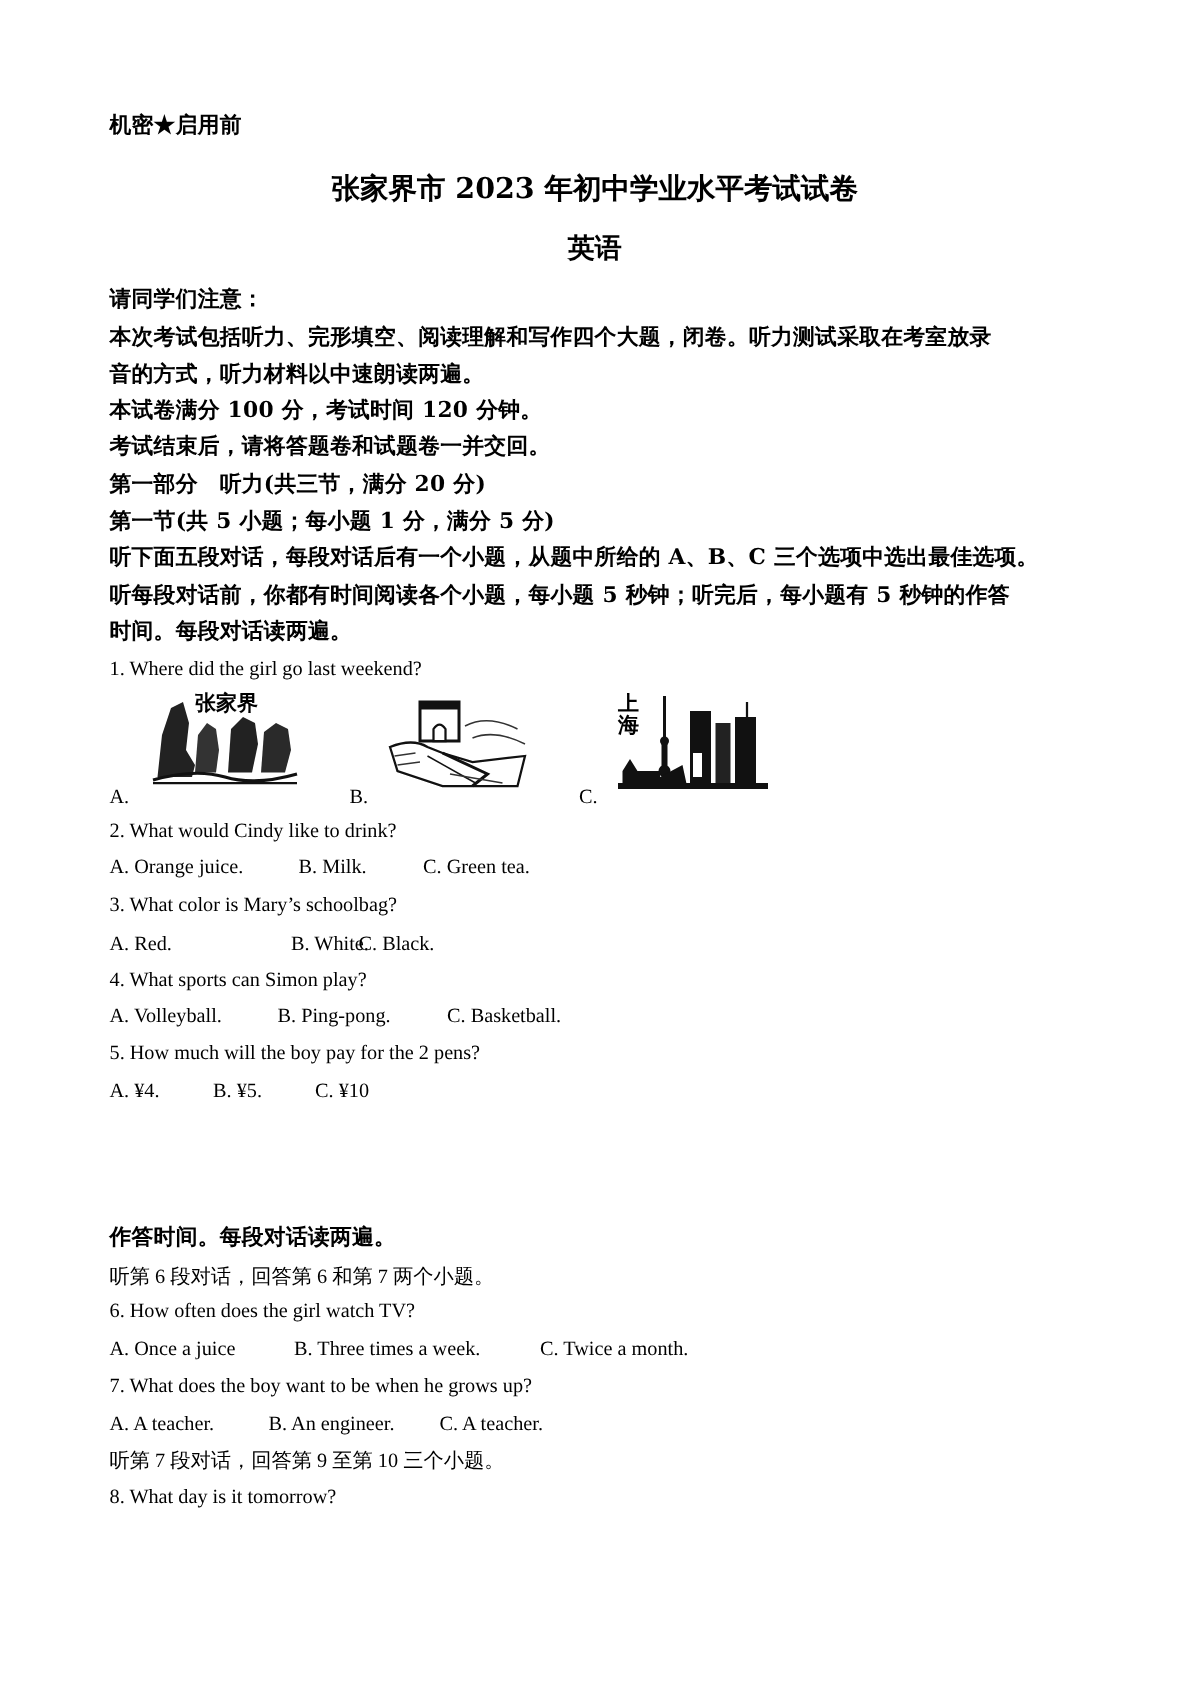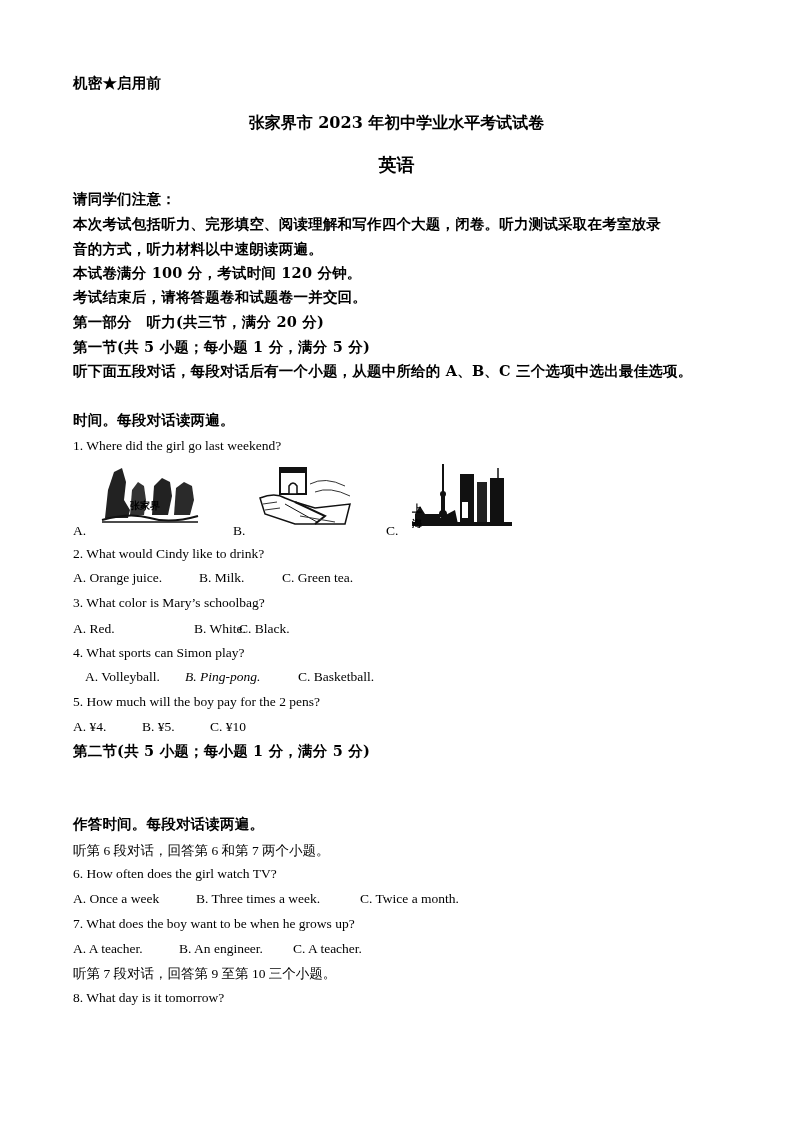--- a/index.html
+++ b/index.html
@@ -2,44 +2,45 @@
 <html><head>
 <meta charset="utf-8">
 <style>
   html, body { margin: 0; padding: 0; background: #ffffff; }
   body { width: 793px; height: 1122px; position: relative; overflow: hidden; color: #000; }
   .page { position: absolute; left: 0; top: 0; width: 667px; height: 1122px; }
   .line { position: absolute; left: 73px; white-space: nowrap; }
   .bold { font-family: "DejaVu Serif", "Liberation Serif", serif; font-weight: bold; font-size: 14.5px; letter-spacing: 0.2px; }
   .reg { font-family: "Liberation Serif", "DejaVu Serif", serif; font-size: 13.5px; }
   .center { left: 0; width: 793px; text-align: center; }
-  .title { font-family: "DejaVu Serif", "Liberation Serif", serif; font-weight: bold; font-size: 16px; }
+  .title { font-family: "DejaVu Serif", "Liberation Serif", serif; font-weight: bold; font-size: 19px; }
   .subtitle { font-family: "DejaVu Serif", "Liberation Serif", serif; font-weight: bold; font-size: 18px; }
   .img-box { position: absolute; overflow: hidden; }
-  .cn-label { font-family: "DejaVu Serif", serif; font-size: 10px; font-weight: bold; position: absolute; margin-top: 39px; }
+  .cn-label { font-family: "DejaVu Serif", serif; font-size: 14px; font-weight: bold; position: absolute; }
 </style>
 </head>
 <body>
 
 <div class="page">
 
   <div class="line bold" style="top:74px;">机密★启用前</div>
 
   <div class="line center title" style="top:113px;">张家界市 2023 年初中学业水平考试试卷</div>
   <div class="line center subtitle" style="top:153px;">英语</div>
 
   <div class="line bold" style="top:190px;">请同学们注意：</div>
   <div class="line bold" style="top:215px;">本次考试包括听力、完形填空、阅读理解和写作四个大题，闭卷。听力测试采取在考室放录</div>
   <div class="line bold" style="top:240px;">音的方式，听力材料以中速朗读两遍。</div>
   <div class="line bold" style="top:264px;">本试卷满分 100 分，考试时间 120 分钟。</div>
   <div class="line bold" style="top:288px;">考试结束后，请将答题卷和试题卷一并交回。</div>
 
   <div class="line bold" style="top:313px;">第一部分　听力(共三节，满分 20 分)</div>
   <div class="line bold" style="top:338px;text-align:center;">第一节(共 5 小题；每小题 1 分，满分 5 分)</div>
   <div class="line bold" style="top:362px;">听下面五段对话，每段对话后有一个小题，从题中所给的 A、B、C 三个选项中选出最佳选项。</div>
+  <div class="line bold" style="top:387px;">听每段对话前，你都有时间阅读各个小题，每小题 5 秒钟；听完后，每小题有 5 秒钟的作答</div>
   <div class="line bold" style="top:411px;">时间。每段对话读两遍。</div>
 
   <div class="line reg" style="top:438px;">1. Where did the girl go last weekend?</div>
 
   <div class="line reg" style="top:523px;left:73px;">A.</div>
   <div class="line reg" style="top:523px;left:233px;">B.</div>
   <div class="line reg" style="top:523px;left:386px;">C.</div>
 
   <div class="img-box" style="left:100px;top:460px;width:100px;height:66px;">
     <svg width="100" height="66" viewBox="0 0 100 66">
@@ -87,36 +88,35 @@
   <div class="line reg" style="top:570px;left:73px;">A. Orange juice.</div>
   <div class="line reg" style="top:570px;left:199px;">B. Milk.</div>
   <div class="line reg" style="top:570px;left:282px;">C. Green tea.</div>
 
   <div class="line reg" style="top:595px;">3. What color is Mary’s schoolbag?</div>
   <div class="line reg" style="top:621px;left:73px;">A. Red.</div>
   <div class="line reg" style="top:621px;left:150px;margin-left:44px;">B. White.</div>
   <div class="line reg" style="top:621px;left:239px;">C. Black.</div>
 
   <div class="line reg" style="top:645px;">4. What sports can Simon play?</div>
-  <div class="line reg" style="top:669px;left:85px;font-family:Liberation Serif, serif;">A. Volleyball.</div>
-  <div class="line reg" style="top:669px;left:185px;font-style:italic;">B. Ping-pong.</div>
+  <div class="line reg" style="top:669px;left:73px;font-family:Liberation Serif, serif;">A. Volleyball.</div>
+  <div class="line reg" style="top:669px;left:185px;">B. Ping-pong.</div>
   <div class="line reg" style="top:669px;left:298px;">C. Basketball.</div>
 
   <div class="line reg" style="top:694px;">5. How much will the boy pay for the 2 pens?</div>
   <div class="line reg" style="top:719px;left:73px;">A. ¥4.</div>
   <div class="line reg" style="top:719px;left:142px;">B. ¥5.</div>
   <div class="line reg" style="top:719px;left:210px;">C. ¥10</div>
 
-  <div class="line bold" style="top:742px;">第二节(共 5 小题；每小题 1 分，满分 5 分)</div>
   <div class="line bold" style="top:815px;">作答时间。每段对话读两遍。</div>
 
   <div class="line reg" style="top:842px;">听第 6 段对话，回答第 6 和第 7 两个小题。</div>
 
   <div class="line reg" style="top:866px;">6. How often does the girl watch TV?</div>
-  <div class="line reg" style="top:891px;left:73px;">A. Once a week</div>
+  <div class="line reg" style="top:891px;left:73px;">A. Once a juice</div>
   <div class="line reg" style="top:891px;left:196px;">B. Three times a week.</div>
   <div class="line reg" style="top:891px;left:360px;">C. Twice a month.</div>
 
   <div class="line reg" style="top:916px;">7. What does the boy want to be when he grows up?</div>
   <div class="line reg" style="top:941px;left:73px;">A. A teacher.</div>
   <div class="line reg" style="top:941px;left:179px;">B. An engineer.</div>
   <div class="line reg" style="top:941px;left:293px;">C. A teacher.</div>
 
   <div class="line reg" style="top:965px;">听第 7 段对话，回答第 9 至第 10 三个小题。</div>
 

